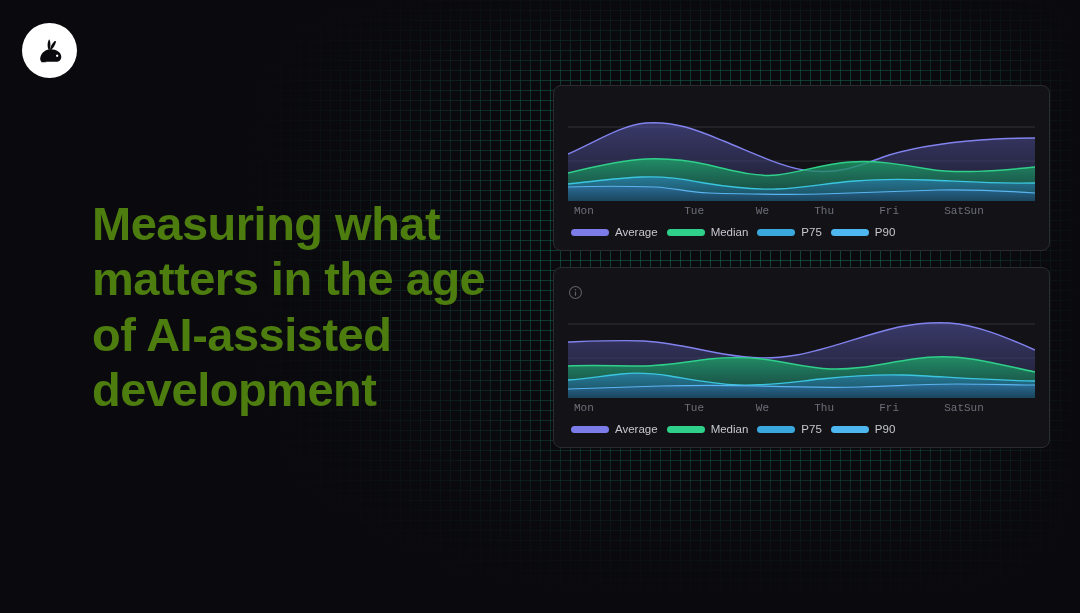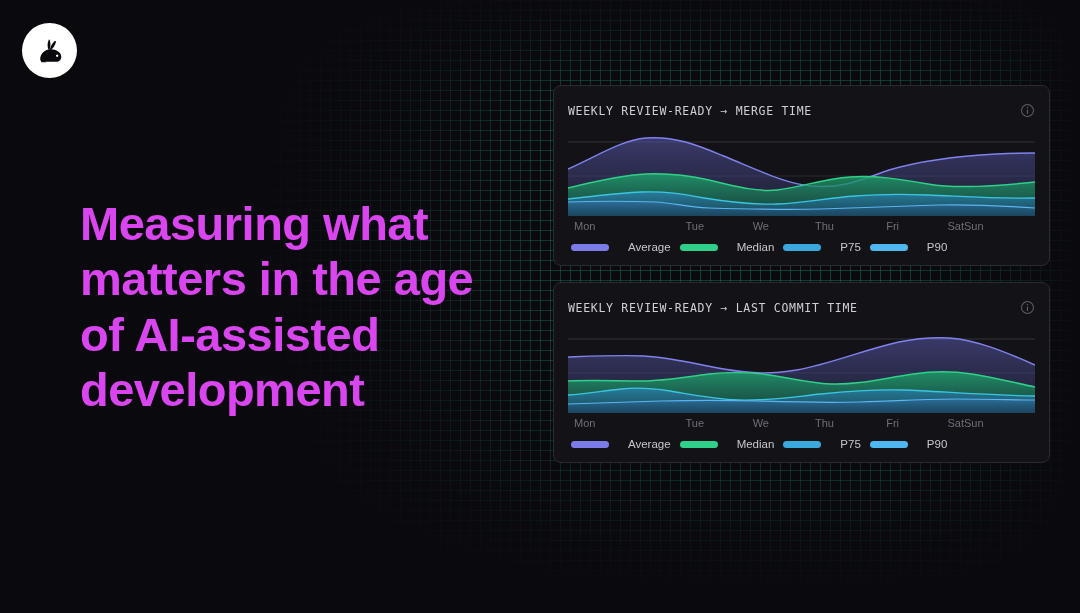--- a/index.html
+++ b/index.html
@@ -37,23 +37,23 @@
   #logo {
     position:absolute; left:22px; top:23px;
     width:55px; height:55px; border-radius:50%;
     background:#ffffff;
     display:flex; align-items:center; justify-content:center;
     z-index:5;
   }
 
   
   #headline {
-    position:absolute; left:80px; top:196px;
+    position:absolute; left:92px; top:196px;
     width:440px;
-    color:#d946ef;
+    color:#4d7c0f;
     font-size:47px;
     font-weight:700;
     line-height:1.18;
     letter-spacing:-0.5px;
     z-index:5;
   }
 
   
   #cards { position:absolute; left:553px; top:85px; width:497px; z-index:5; }
   .card {
@@ -73,31 +73,31 @@
     letter-spacing:0.7px;
     color:#cfcfd6;
     white-space:nowrap;
   }
   .info-icon { width:15px; height:15px; flex:none; opacity:0.55; }
 
   .plot { position:relative; width:100%; height:84px; margin-top:14px; }
   .plot svg { display:block; width:100%; height:100%; }
 
   .axis {
-    display:flex; margin-top:4px; padding:0 2px;
+    display:flex; margin-top:4px; padding:0 2px;font-family:Liberation Mono, monospace;
   }
   .axis span {
     flex:1; text-align:right;
     color:#6e6e79; font-size:11px;
   }
   .axis span:first-child { text-align:left; padding-left:4px; }
   .axis span:last-child { text-align:left; padding-right:4px; }
 
   .legend { display:flex; align-items:center; gap:9px; margin-top:9px; padding-left:3px; }
-  .legend-item { display:flex; align-items:center; gap:19px; }
+  .legend-item { display:flex; align-items:center; gap:6px; }
   .swatch { width:38px; height:7px; border-radius:4px; flex:none; }
   .legend-label { color:#c6c6cf; font-size:11.5px; }
 </style>
 </head>
 <body>
 
 <div id="bg-grid"></div>
 <div id="bg-vignette"></div>
 
 <div id="logo">
@@ -110,28 +110,20 @@
       <path d="M44 38 a2 2 0 1 0 0.1 0 Z" fill="#ffffff"></path>
     </g>
   </svg>
 </div>
 
 <h1 id="headline">Measuring what matters in the age of AI-assisted development</h1>
 
 <div id="cards">
 
   <div class="card">
-    <div class="card-head">
-      <div class="card-title">WEEKLY REVIEW-READY → MERGE TIME</div>
-      <svg class="info-icon" viewBox="0 0 20 20">
-        <circle cx="10" cy="10" r="8" fill="none" stroke="#9a9aa5" stroke-width="1.4"></circle>
-        <circle cx="10" cy="6.3" r="1" fill="#9a9aa5"></circle>
-        <rect x="9.2" y="8.6" width="1.6" height="6" rx="0.8" fill="#9a9aa5"></rect>
-      </svg>
-    </div>
 
     <div class="plot">
       <svg viewBox="0 0 480 84" preserveAspectRatio="none">
         <defs>
           <linearGradient id="gAvg1" x1="0" y1="0" x2="0" y2="1">
             <stop offset="0%" stop-color="#5a5ab0" stop-opacity="0.55"></stop>
             <stop offset="100%" stop-color="#3a3a72" stop-opacity="0.30"></stop>
           </linearGradient>
           <linearGradient id="gMed1" x1="0" y1="0" x2="0" y2="1">
             <stop offset="0%" stop-color="#1f9e6a" stop-opacity="0.85"></stop>
@@ -190,21 +182,20 @@
       </div>
       <div class="legend-item">
         <span class="swatch" style="background:#4fb7ef"></span>
         <span class="legend-label">P90</span>
       </div>
     </div>
   </div>
 
   <div class="card">
     <div class="card-head">
-      <div class="card-title">WEEKLY REVIEW-READY → LAST COMMIT TIME</div>
       <svg class="info-icon" viewBox="0 0 20 20">
         <circle cx="10" cy="10" r="8" fill="none" stroke="#9a9aa5" stroke-width="1.4"></circle>
         <circle cx="10" cy="6.3" r="1" fill="#9a9aa5"></circle>
         <rect x="9.2" y="8.6" width="1.6" height="6" rx="0.8" fill="#9a9aa5"></rect>
       </svg>
     </div>
 
     <div class="plot">
       <svg viewBox="0 0 480 84" preserveAspectRatio="none">
         <defs>

